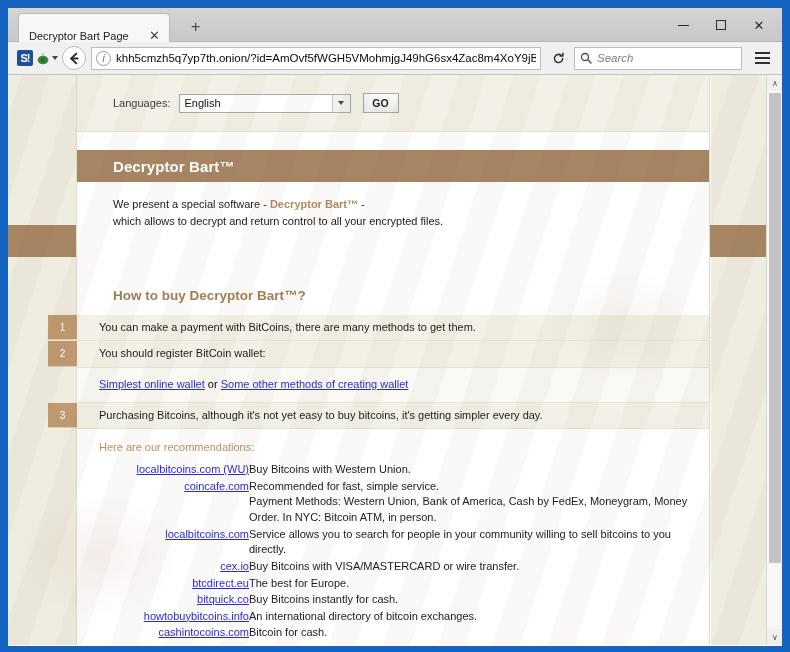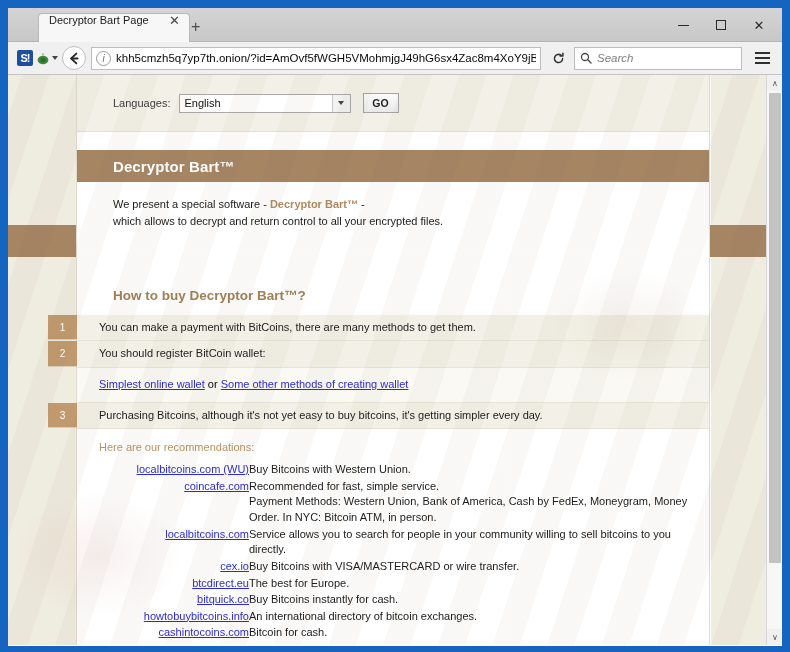--- a/index.html
+++ b/index.html
@@ -26,27 +26,27 @@
   }
 
   
   #tabstrip {
     position: relative;
     height: 34px;
     background: linear-gradient(#d4d4d4, #c8c8c8);
     border-bottom: 1px solid #b4b4b4;
   }
   #tab {
-    position: absolute; left: 30px; top: 5px;
+    position: absolute; left: 10px; top: 5px;
     width: 152px; height: 29px;
     background: #f7f7f7;
     border: 1px solid #b9b9b9;
     border-bottom: none;
     border-radius: 4px 4px 0 0;
-    display: flex; align-items: flex-start;
+    display: flex; align-items: flex-end;
     padding: 0 6px 0 10px;
   }
   #tab-title {
     font-size: 11px; color: #202020;
     white-space: nowrap; overflow: hidden;
     flex: 1;
   }
   .tab-close {
     font-size: 13px; color: #444; cursor: pointer;
     line-height: 1; padding: 0 3px;

